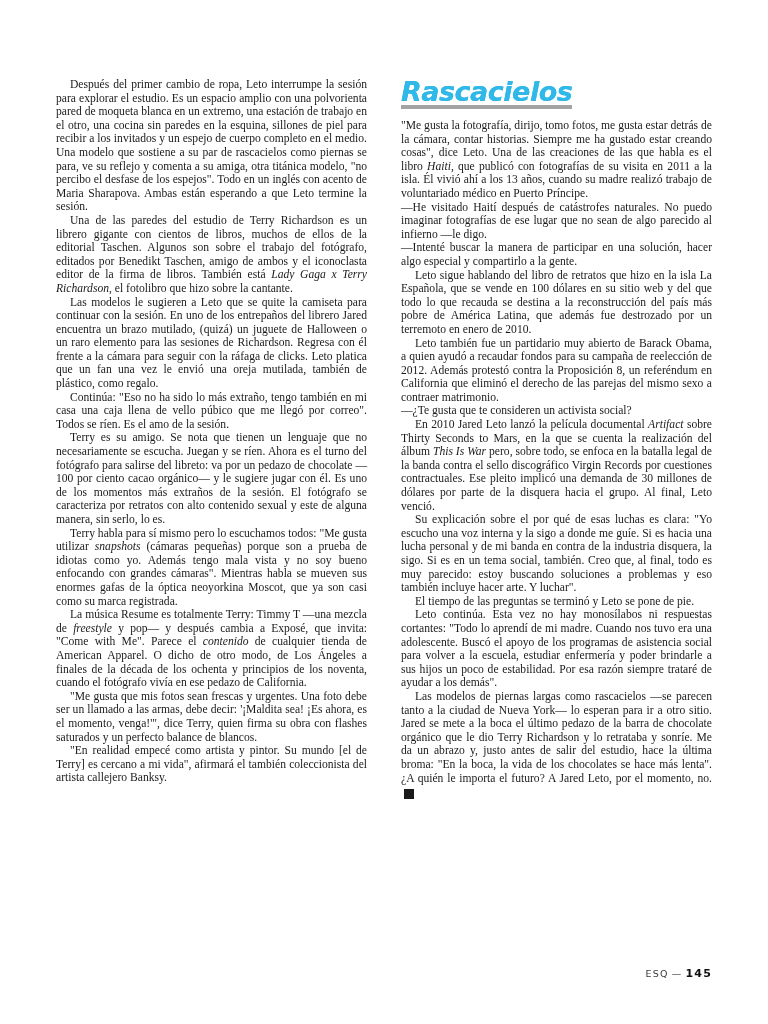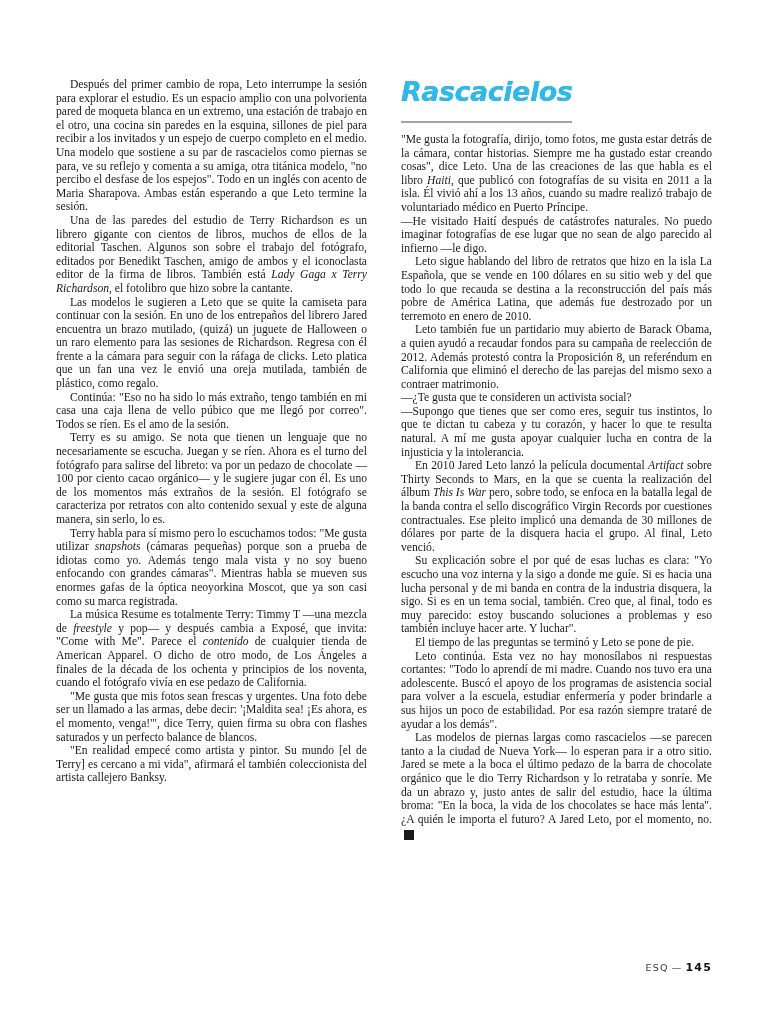--- a/index.html
+++ b/index.html
@@ -37,41 +37,41 @@
     font-style: italic;
     font-size: 27px;
     letter-spacing: -0.5px;
     color: #2fb8e8;
     margin: 0 0 10px 0;
     line-height: 1;
     text-shadow: 0 0 0 #2fb8e8;
   }
   .headline .u {
     display: inline-block;
-    border-bottom: 2px solid #a3a3a3;
-    padding-bottom: 16px;
+    border-bottom: 4px solid #a3a3a3;
+    padding-bottom: 0;
   }
   p {
     margin: 0;
     font-size: 11.6px;
     line-height: 13.6px;
     text-align: justify;
     text-indent: 14px;
     hyphens: auto;
     -webkit-hyphens: auto;
   }
   p.noindent {
     text-indent: 0;
   }
   em {
   }
   .footer {
     position: absolute;
     right: 56px;
-    bottom: 50px;
+    bottom: 44px;
     font-family: "DejaVu Sans", sans-serif;
     font-size: 9.5px;
     letter-spacing: 1.2px;
     color: #3a3a3a;
   }
   .footer .dash {
     margin: 0 3px;
   }
   .footer .pagenum {
     font-weight: bold;
@@ -109,24 +109,24 @@
       <p>Terry habla para sí mismo pero lo escuchamos todos: "Me gusta utilizar <em>snapshots</em> (cámaras pequeñas) porque son a prueba de idiotas como yo. Además tengo mala vista y no soy bueno enfocando con grandes cámaras". Mientras habla se mueven sus enormes gafas de la óptica neoyorkina Moscot, que ya son casi como su marca registrada.</p>
       <p>La música Resume es totalmente Terry: Timmy T —una mezcla de <em>freestyle</em> y pop— y después cambia a Exposé, que invita: "Come with Me". Parece el <em>contenido</em> de cualquier tienda de American Apparel. O dicho de otro modo, de Los Ángeles a finales de la década de los ochenta y principios de los noventa, cuando el fotógrafo vivía en ese pedazo de California.</p>
       <p>"Me gusta que mis fotos sean frescas y urgentes. Una foto debe ser un llamado a las armas, debe decir: '¡Maldita sea! ¡Es ahora, es el momento, venga!'", dice Terry, quien firma su obra con flashes saturados y un perfecto balance de blancos.</p>
       <p>"En realidad empecé como artista y pintor. Su mundo [el de Terry] es cercano a mi vida", afirmará el también coleccionista del artista callejero Banksy.</p>
     </div>
 
     <div class="col">
       <h1 class="headline"><span class="u">Rascacielos</span></h1>
       <p class="noindent">"Me gusta la fotografía, dirijo, tomo fotos, me gusta estar detrás de la cámara, contar historias. Siempre me ha gustado estar creando cosas", dice Leto. Una de las creaciones de las que habla es el libro <em>Haiti</em>, que publicó con fotografías de su visita en 2011 a la isla. Él vivió ahí a los 13 años, cuando su madre realizó trabajo de voluntariado médico en Puerto Príncipe.</p>
       <p class="noindent">—He visitado Haití después de catástrofes naturales. No puedo imaginar fotografías de ese lugar que no sean de algo parecido al infierno —le digo.</p>
+      <p class="noindent">—Intenté buscar la manera de participar en una solución, hacer algo especial y compartirlo a la gente.</p>
       <p>Leto sigue hablando del libro de retratos que hizo en la isla La Española, que se vende en 100 dólares en su sitio web y del que todo lo que recauda se destina a la reconstrucción del país más pobre de América Latina, que además fue destrozado por un terremoto en enero de 2010.</p>
       <p>Leto también fue un partidario muy abierto de Barack Obama, a quien ayudó a recaudar fondos para su campaña de reelección de 2012. Además protestó contra la Proposición 8, un referéndum en California que eliminó el derecho de las parejas del mismo sexo a contraer matrimonio.</p>
       <p class="noindent">—¿Te gusta que te consideren un activista social?</p>
-      <p class="noindent">—Supongo que tienes que ser como eres, seguir tus instintos, lo que te dictan tu cabeza y tu corazón, y hacer lo que te resulta natural. A mí me gusta apoyar cualquier lucha en contra de la injusticia y la intolerancia.</p>
       <p>En 2010 Jared Leto lanzó la película documental <em>Artifact</em> sobre Thirty Seconds to Mars, en la que se cuenta la realización del álbum <em>This Is War</em> pero, sobre todo, se enfoca en la batalla legal de la banda contra el sello discográfico Virgin Records por cuestiones contractuales. Ese pleito implicó una demanda de 30 millones de dólares por parte de la disquera hacia el grupo. Al final, Leto venció.</p>
       <p>Su explicación sobre el por qué de esas luchas es clara: "Yo escucho una voz interna y la sigo a donde me guíe. Si es hacia una lucha personal y de mi banda en contra de la industria disquera, la sigo. Si es en un tema social, también. Creo que, al final, todo es muy parecido: estoy buscando soluciones a problemas y eso también incluye hacer arte. Y luchar".</p>
       <p>El tiempo de las preguntas se terminó y Leto se pone de pie.</p>
       <p>Leto continúa. Esta vez no hay monosílabos ni respuestas cortantes: "Todo lo aprendí de mi madre. Cuando nos tuvo era una adolescente. Buscó el apoyo de los programas de asistencia social para volver a la escuela, estudiar enfermería y poder brindarle a sus hijos un poco de estabilidad. Por esa razón siempre trataré de ayudar a los demás".</p>
       <p><span>Las modelos de piernas largas como rascacielos —se parecen tanto a la ciudad de Nueva York— lo esperan para ir a otro sitio. Jared se mete a la boca el último pedazo de la barra de chocolate orgánico que le dio Terry Richardson y lo retrataba y sonríe. Me da un abrazo y, justo antes de salir del estudio, hace la última broma: "En la boca, la vida de los chocolates se hace más lenta". ¿A quién le importa el futuro? A Jared Leto, por el momento, no.</span><span class="endmark">E</span></p>
     </div>
 
   </div>
 
   <div class="footer">

